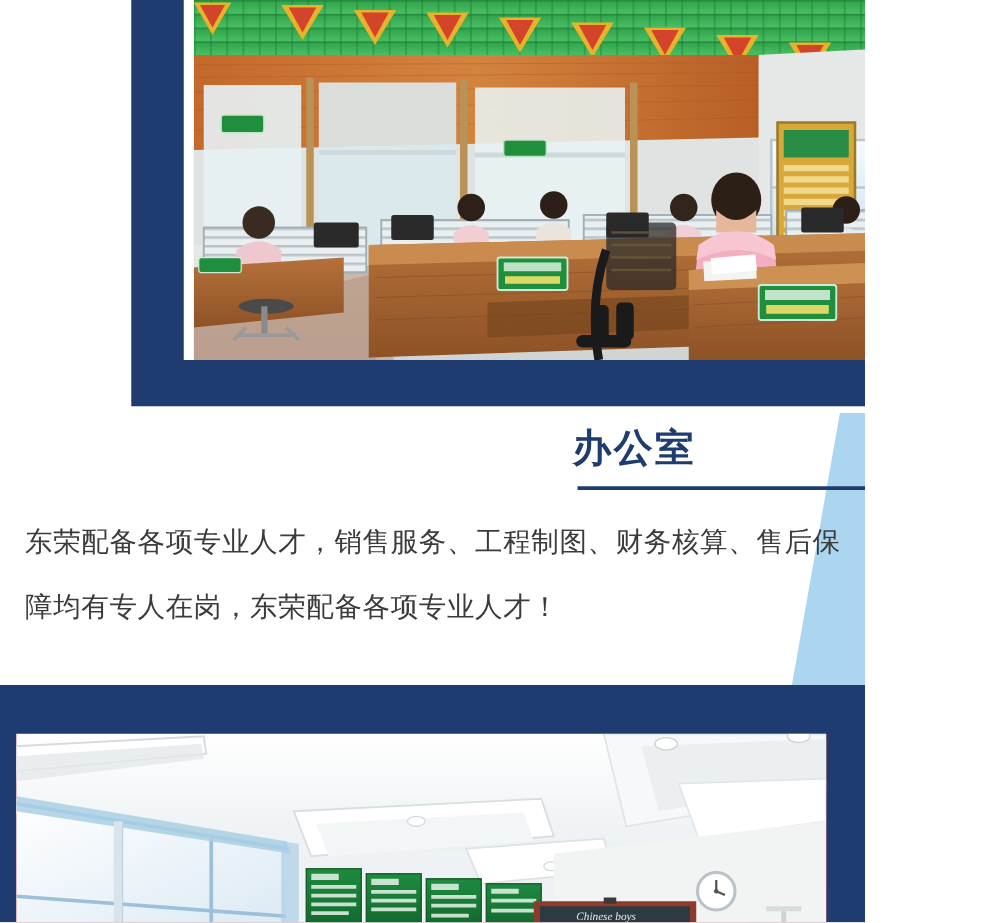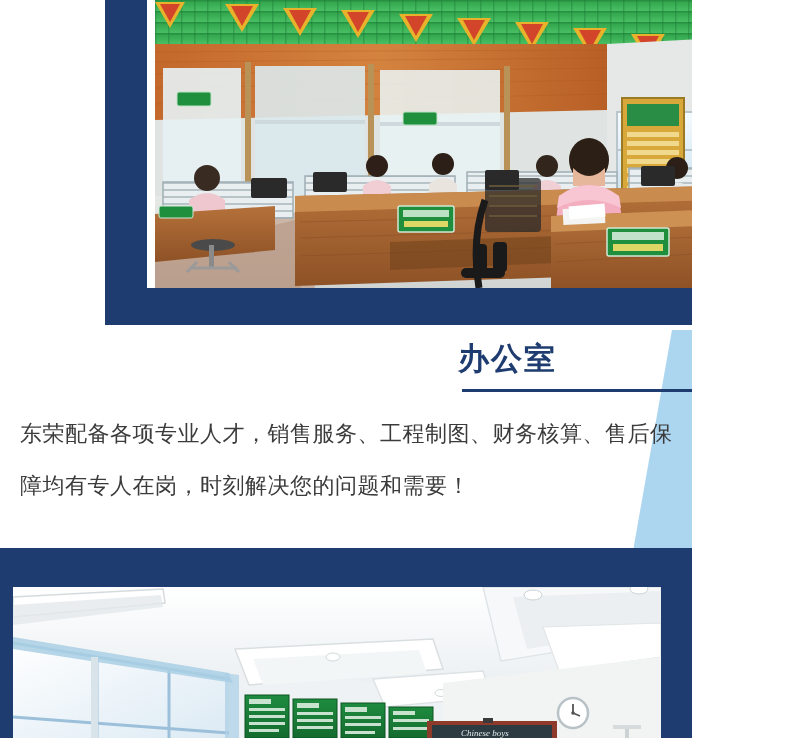--- a/index.html
+++ b/index.html
@@ -354,21 +354,21 @@
       <rect x="560" y="200" width="85" height="54" fill="url(#pPart)" stroke="#9fafb5" stroke-width="1.5"></rect>
       <rect x="590" y="226" width="55" height="62" fill="#c9cfce" opacity="0.6"></rect>
     </svg>
   </div>
 
   <div class="heading">办公室</div>
   <div class="heading-rule"></div>
 
   <div class="body-text">
     <div>东荣配备各项专业人才，销售服务、工程制图、财务核算、售后保</div>
-    <div>障均有专人在岗，时刻解决您的问题和需要！</div>
+    <div>障均有专人在岗，东荣配备各项专业人才！</div>
   </div>
 
   <div class="frame-bottom">
     <div class="frame-bottom-inner"></div>
   </div>
 
   <div class="photo-bottom">
     <svg width="648" height="151" viewBox="0 0 648 151" xmlns="http://www.w3.org/2000/svg" aria-hidden="true">
       <defs>
         <linearGradient id="gCeil2" x1="0" y1="0" x2="0" y2="1">

